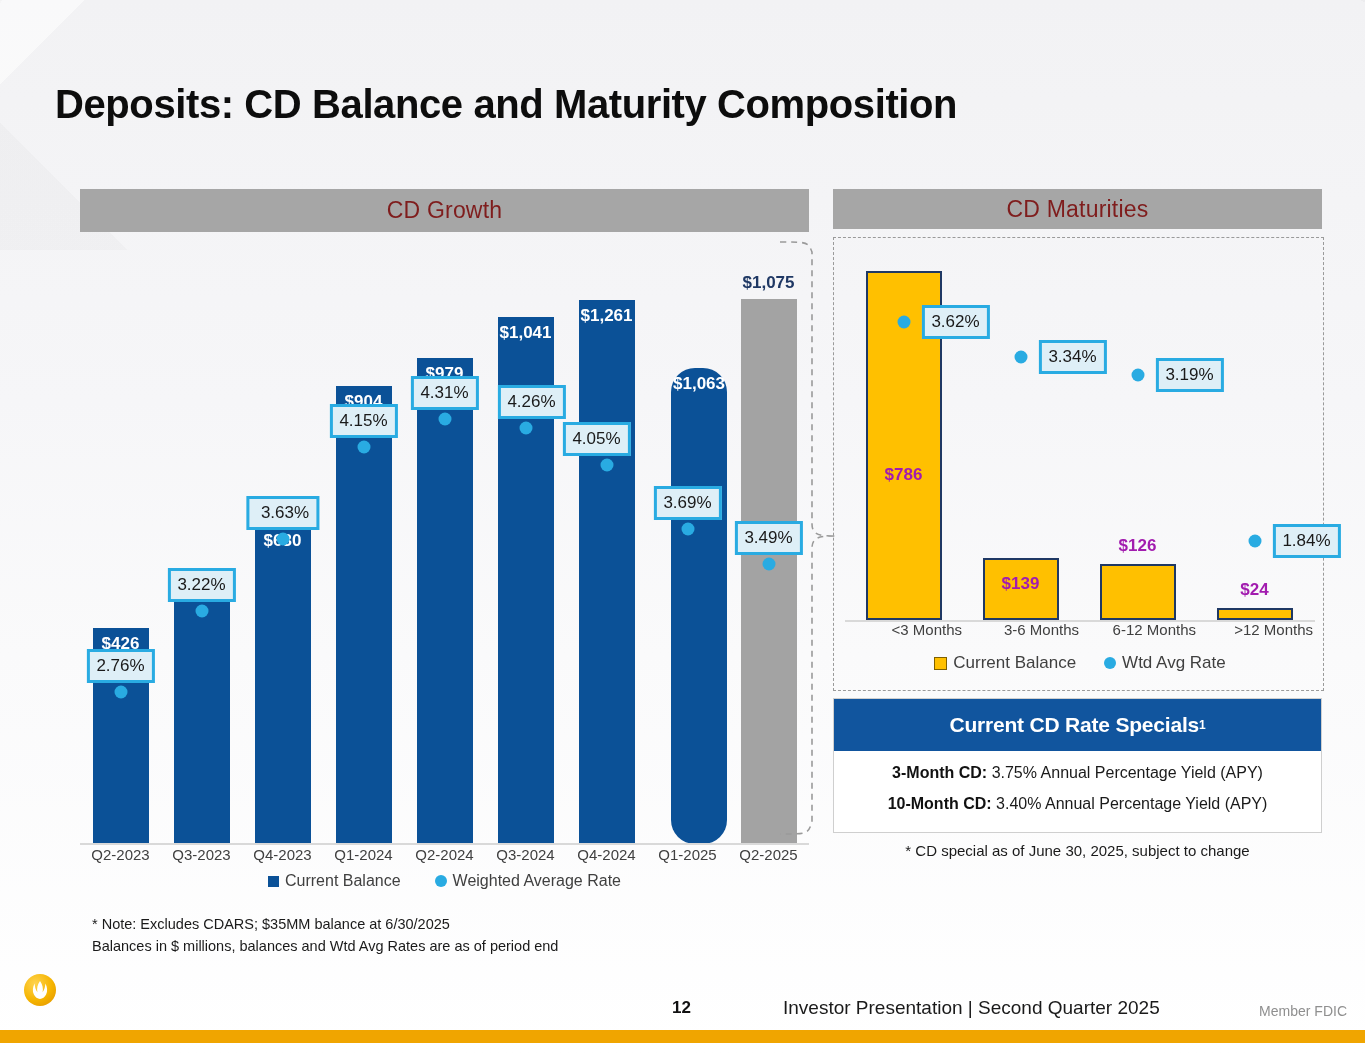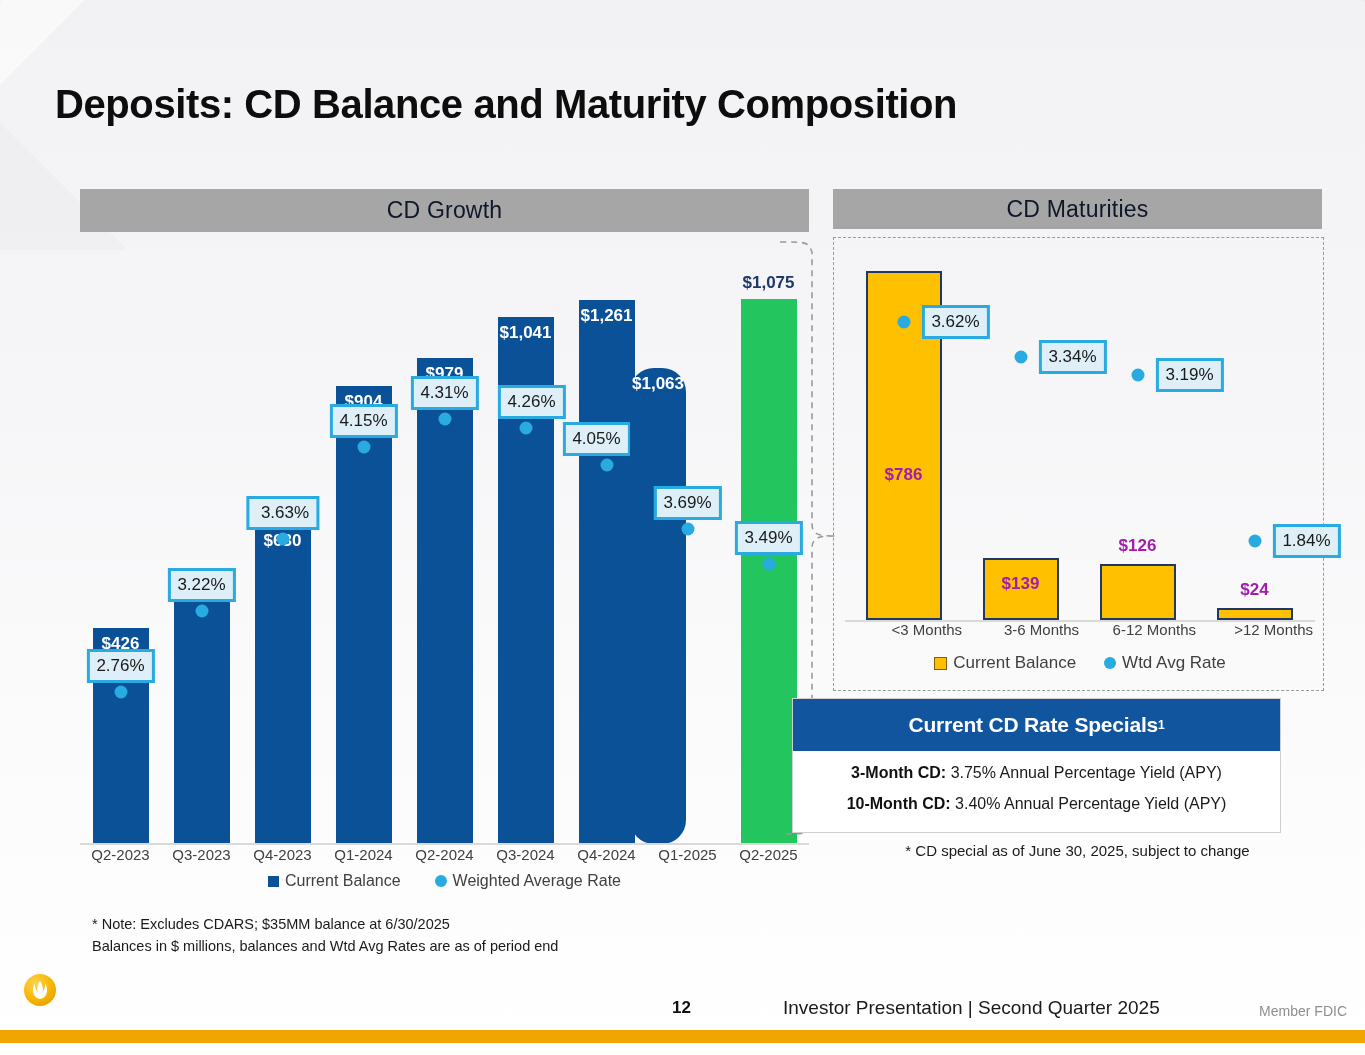--- a/index.html
+++ b/index.html
@@ -25,33 +25,33 @@
     pointer-events:none;
   }
   
   #title{
     position:absolute;left:55px;top:82px;
     font-size:40px;font-weight:bold;color:#0d0d0d;letter-spacing:-0.4px;
     white-space:nowrap;
   }
   
   .panel-head{
-    position:absolute;background:#a6a6a6;color:#0f172a;
+    position:absolute;background:#a6a6a6;color:#7f1d1d;
     display:flex;align-items:center;justify-content:center;
     font-size:23px;letter-spacing:0.2px;
   }
   #head-growth{left:80px;top:189px;width:729px;height:43px;}
   #head-mat{left:833px;top:189px;width:489px;height:40px;}
 
   
   #growth-chart{position:absolute;left:80px;top:236px;width:729px;height:608px;}
   .gbar{
     position:absolute;bottom:0;width:56px;background:#0B5197;
   }
-  .gbar.gold{background:#22c55e;}
+  .gbar.gold{background:#a3a3a3;}
   .gbar .val{
     position:absolute;left:0;width:100%;text-align:center;
     font-size:17px;font-weight:bold;color:#ffffff;
     top:6px;white-space:nowrap;
   }
   .gbar.gold .val{color:#1F3864;}
   .gbar .val.above{top:-26px;color:#1F3864;}
   .dot{
     position:absolute;width:13px;height:13px;border-radius:50%;
     background:#29ABE2;transform:translate(-50%,-50%);
@@ -101,21 +101,21 @@
   .mtick{position:absolute;top:621px;width:117px;text-align:right;font-size:15px;color:#404040;}
   #mat-legend{
     position:absolute;left:845px;top:653px;width:470px;
     display:flex;align-items:center;justify-content:center;gap:28px;
     font-size:17px;color:#404040;
   }
   
   #connector{position:absolute;left:778px;top:236px;width:60px;height:608px;pointer-events:none;}
 
   
-  #specials{position:absolute;left:792px;top:698px;width:489px;height:135px;border:1px solid #cfcfcf;background:#fff;box-sizing:border-box;}
+  #specials{position:absolute;left:833px;top:698px;width:489px;height:135px;border:1px solid #cfcfcf;background:#fff;box-sizing:border-box;}
   #specials-head{height:52px;background:#11559E;color:#fff;display:flex;align-items:center;justify-content:center;
     font-size:21px;font-weight:bold;letter-spacing:-0.2px;}
   #specials-head sup{font-size:12px;vertical-align:super;}
   .spec-row{text-align:center;font-size:16px;color:#1a1a1a;margin-top:13px;}
   .spec-row b{color:#111;}
   #spec-note{position:absolute;left:833px;top:842px;width:489px;text-align:center;font-size:15px;color:#1a1a1a;}
 
   
   #footer-rule{position:absolute;left:0;top:1030px;width:100%;height:13px;background:#F0A500;}
   #footer-rule:after{content:"";position:absolute;left:0;top:0;width:100%;height:3px;background:#ffffff;opacity:.0;}
@@ -171,21 +171,21 @@
     <div class="gbar" style="left: 417.5px; height: 527px;">
       <span class="val">$1,041</span>
     </div>
     <div class="dot" style="left: 445.5px; top: 192.093px;"></div>
     <div class="callout" style="left: 451.5px; top: 166.093px;">4.26%</div>
     <div class="gbar" style="left: 498.5px; height: 544px;">
       <span class="val">$1,261</span>
     </div>
     <div class="dot" style="left: 526.5px; top: 229.101px;"></div>
     <div class="callout" style="left: 516.5px; top: 203.101px;">4.05%</div>
-    <div class="gbar" style="left: 550px; height: 476px; border-radius: 24px;">
+    <div class="gbar" style="left: 591px; height: 476px; border-radius: 24px;">
       <span class="val">$1,063</span>
     </div>
     <div class="dot" style="left: 607.5px; top: 292.545px;"></div>
     <div class="callout" style="left: 607.5px; top: 266.545px;">3.69%</div>
     <div class="gbar gold" style="left: 660.5px; height: 545px;">
       <span class="val above">$1,075</span>
     </div>
     <div class="dot" style="left: 688.5px; top: 327.791px;"></div>
     <div class="callout" style="left: 688.5px; top: 301.791px;">3.49%</div>
   </div>

